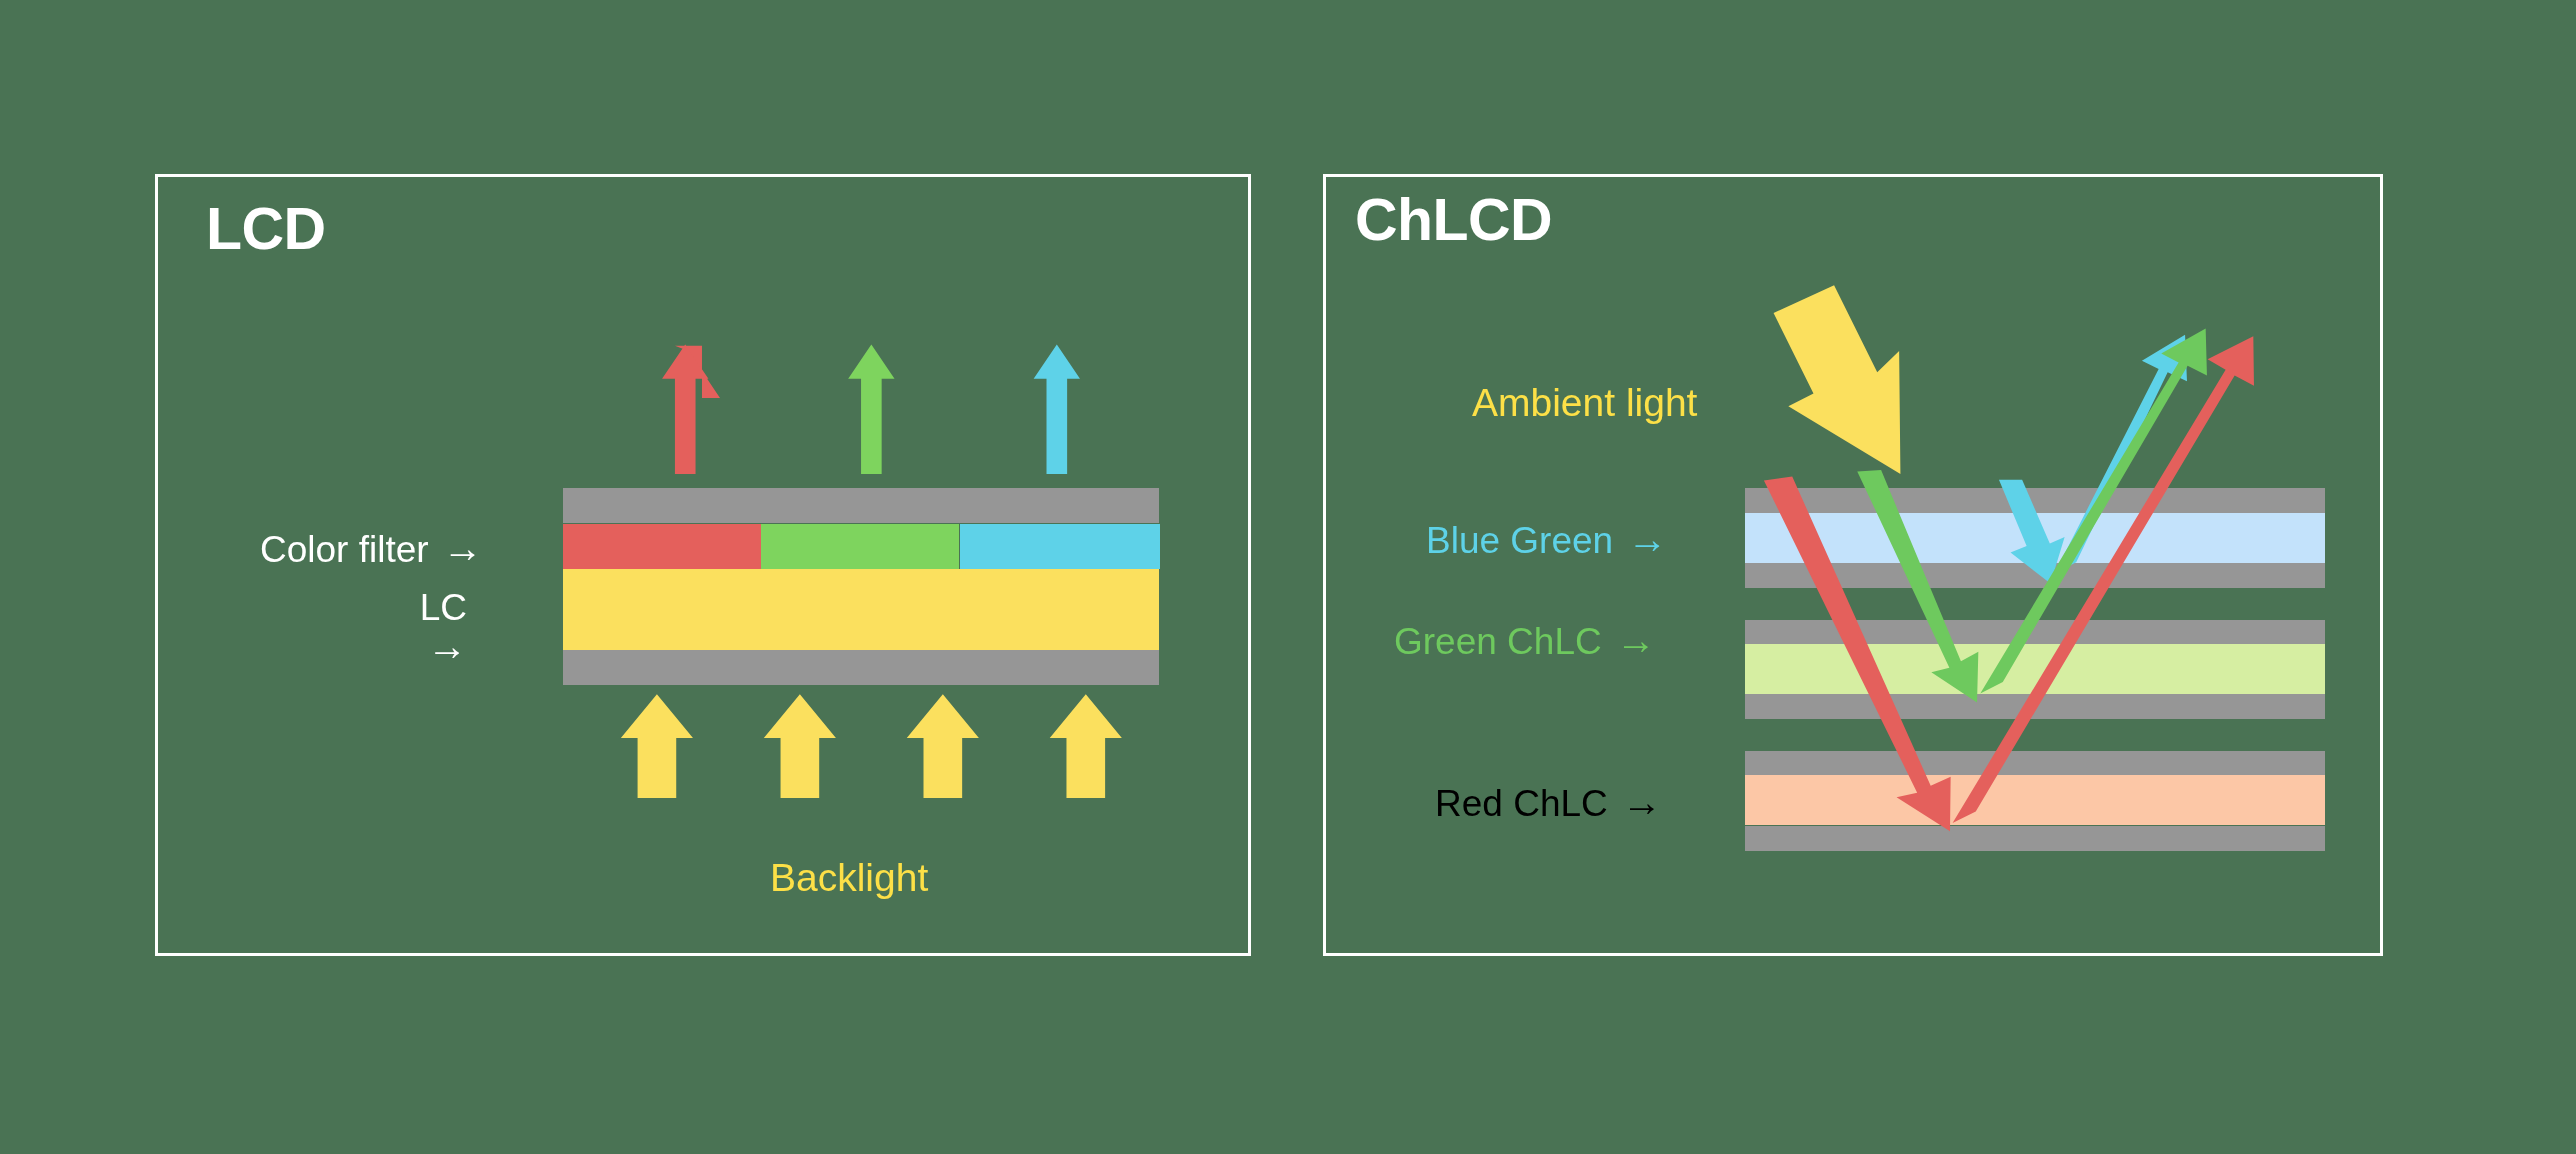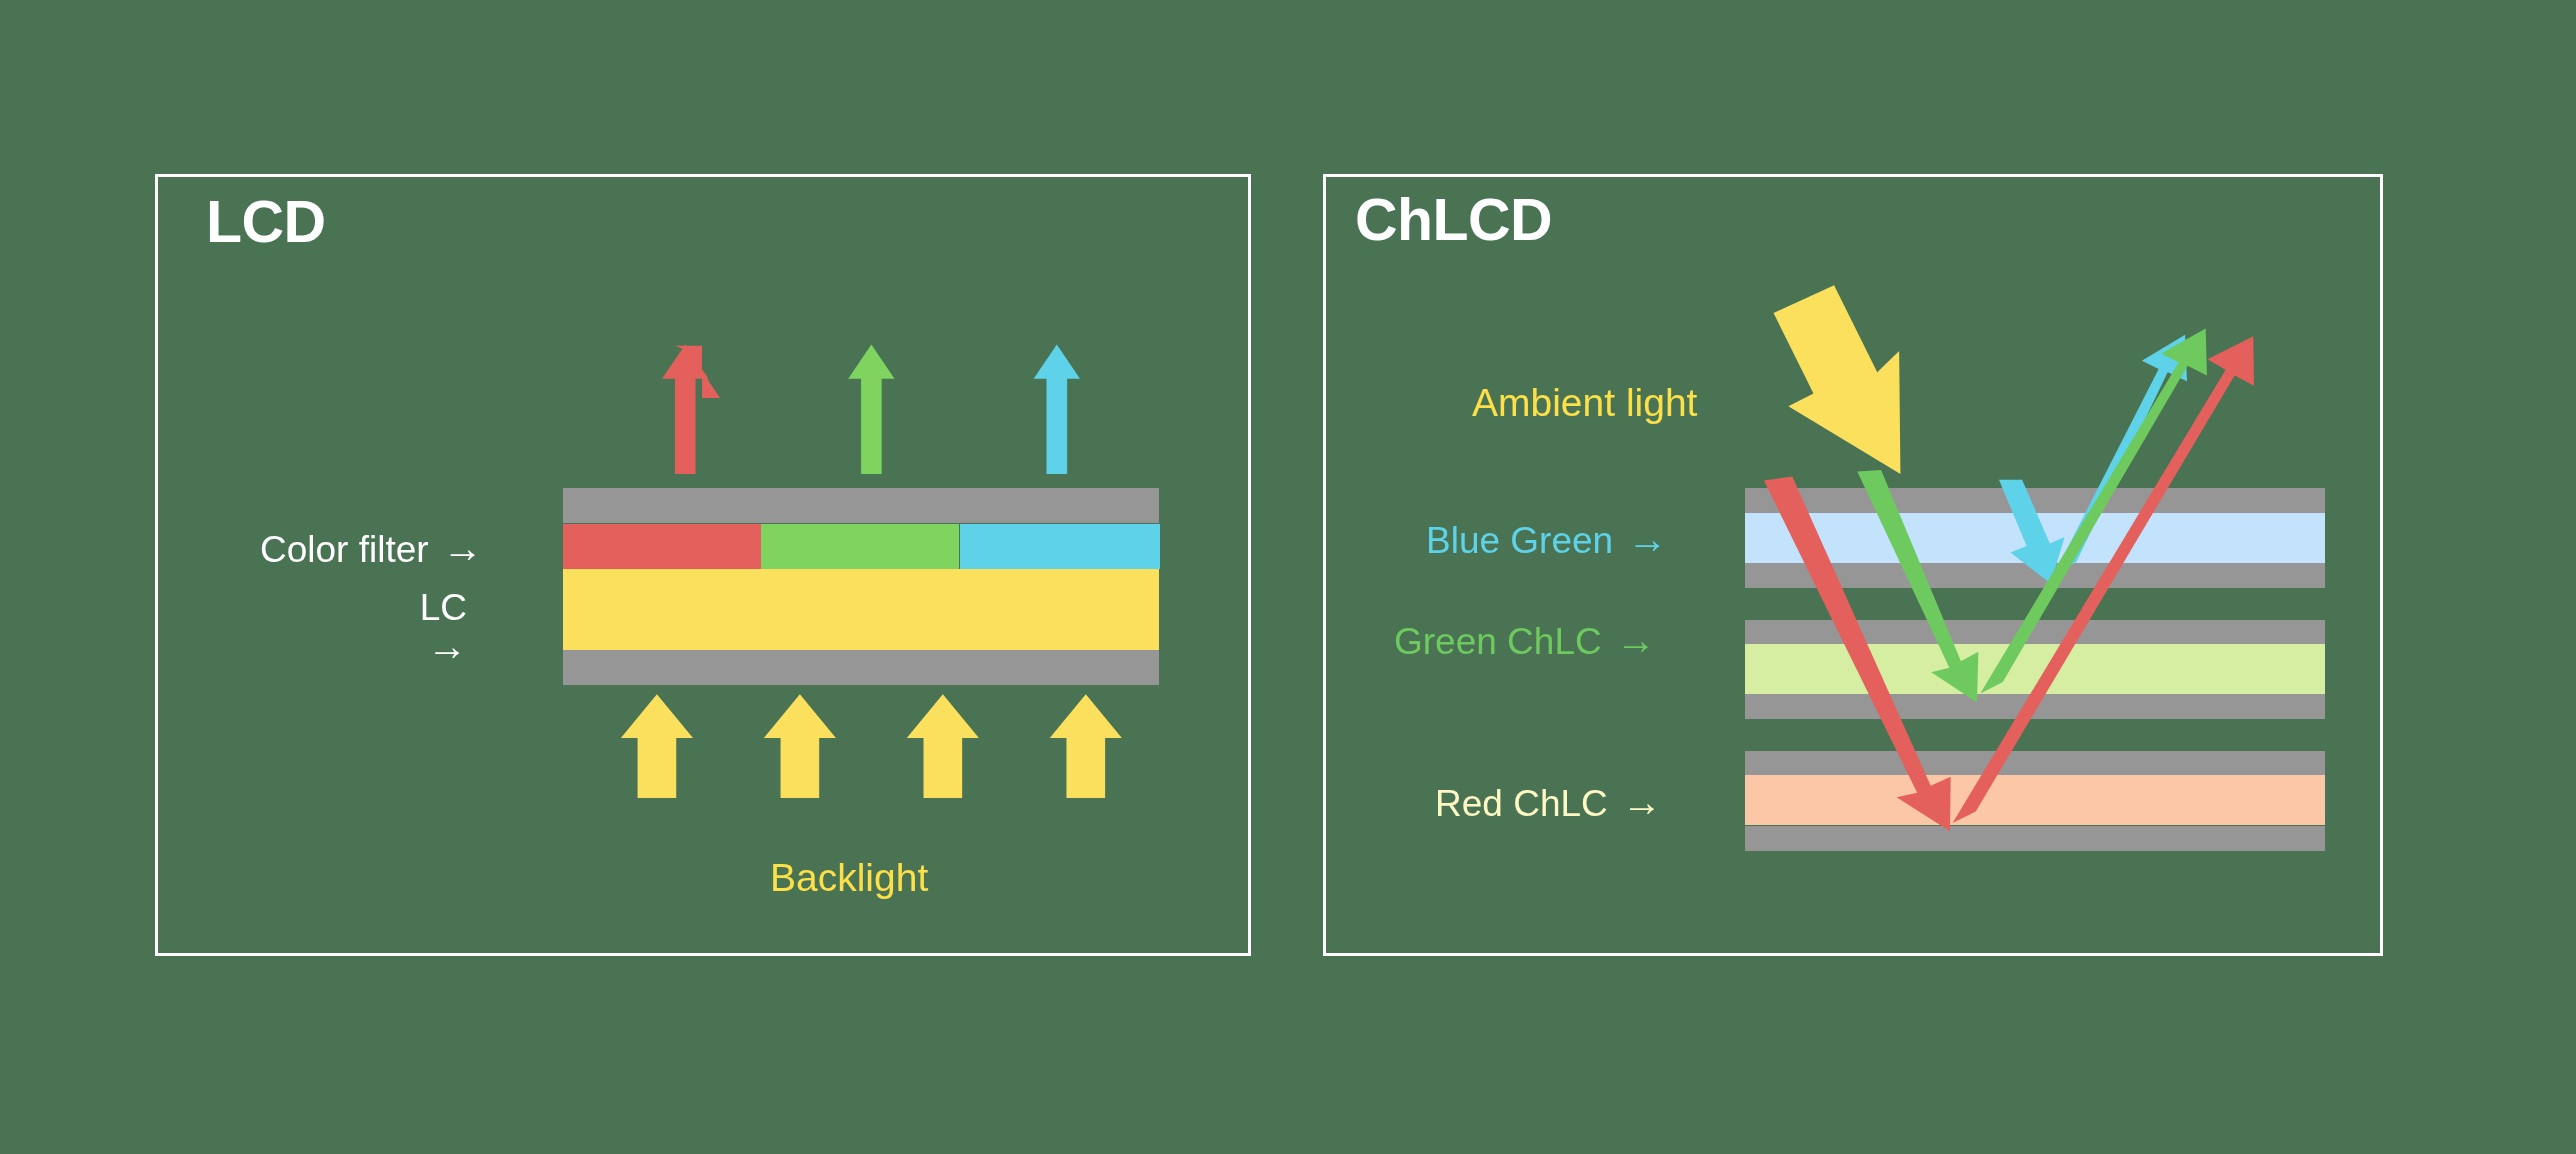--- a/index.html
+++ b/index.html
@@ -72,21 +72,21 @@
     pointer-events: none;
   }
 </style>
 </head>
 <body>
 
 <div id="stage">
 
   <div class="panel" id="panel-lcd"></div>
 
-  <div class="panel-title" style="left:206px; top:193px;">LCD</div>
+  <div class="panel-title" style="left:206px; top:200px;">LCD</div>
 
   <div class="band" style="left:563px; top:488px; width:596px; height:35px; background:#969696;"></div>
 
   <div class="band" style="left:563px; top:524px; width:198px; height:45px; background:#e4605c;"></div>
   <div class="band" style="left:761px; top:524px; width:198px; height:45px; background:#7ed45e;"></div>
   <div class="band" style="left:960px; top:524px; width:200px; height:45px; background:#5ed2e8;"></div>
 
   <div class="band" style="left:563px; top:569px; width:596px; height:82px; background:#fbe05e;"></div>
 
   <div class="band" style="left:563px; top:650px; width:596px; height:35px; background:#969696;"></div>
@@ -124,21 +124,21 @@
   <div class="layer-label" style="left:1426px; top:519px; color:#5ed2e8;">
     <span>Blue Green</span>
     <span class="lbl-arrow">→</span>
   </div>
 
   <div class="layer-label" style="left:1394px; top:620px; color:#6ec95e;">
     <span>Green ChLC</span>
     <span class="lbl-arrow">→</span>
   </div>
 
-  <div class="layer-label" style="left:1435px; top:782px; color:#fef9c3;">
+  <div class="layer-label" style="left:1435px; top:782px; color:#000000;">
     <span>Red ChLC</span>
     <span class="lbl-arrow">→</span>
   </div>
 
   <svg class="overlay" viewBox="0 0 4000 1792" xmlns="http://www.w3.org/2000/svg">
 
     <g>
       <polygon fill="#e4605c" points="1048,537 1090,537 1090,618 1118,618 1069,545 1069,545 1069,545"></polygon>
 
       <path fill="#e4605c" d="M1048,588 L1048,736 L1080,736 L1080,588 L1100,588 L1064,535 L1028,588 Z"></path>

